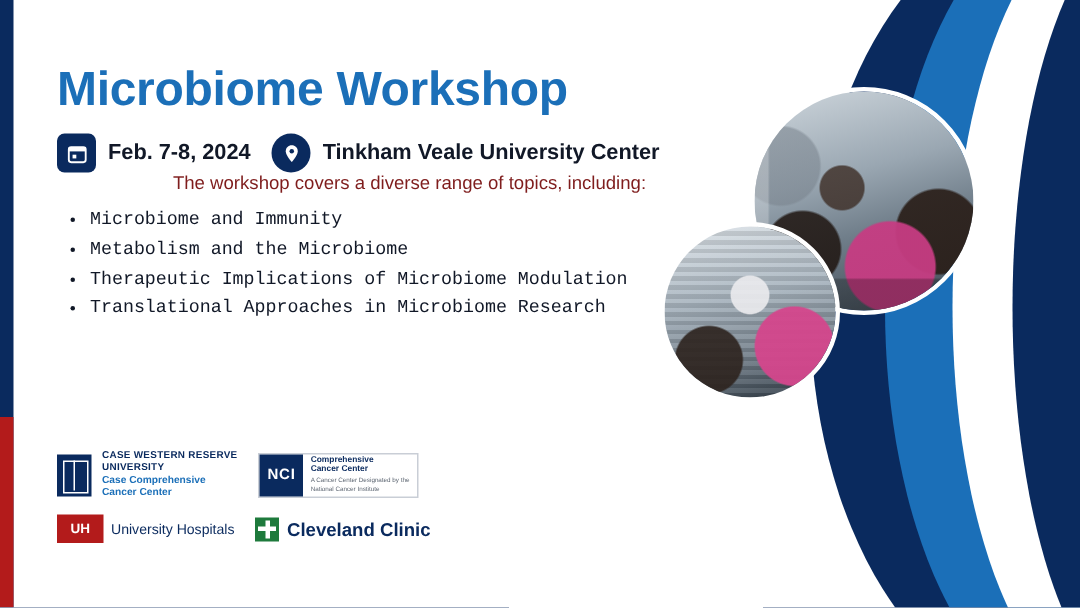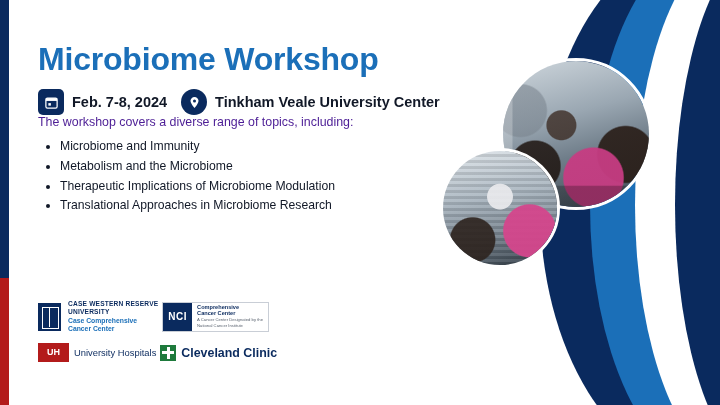--- a/index.html
+++ b/index.html
@@ -113,27 +113,29 @@
   }
   .meta-icon.pin { border-radius: 50% 50% 50% 50%; }
   .meta-text {
     color: #111827;
     font-size: 14.5px;
     font-weight: bold;
     white-space: nowrap;
   }
 
   .intro {
-    color: #4c1d95;
+    color: #7f1d1d;
     font-size: 12.4px;
     margin: 0 0 8px 0;
+    text-align: center;
   }
   ul.topics {
     margin: 0 0 16px 0;
     padding-left: 22px;
+    font-family: Liberation Mono, monospace;
   }
   ul.topics li {
     color: #111827;
     font-size: 12.2px;
     line-height: 1.62;
   }
   .register {
     color: #111827;
     font-size: 12.4px;
     margin: 0;
@@ -198,21 +200,21 @@
   
   .logos {
     position: absolute;
     left: 38px;
     top: 300px;
     width: 330px;
   }
   .logo-row {
     display: flex;
     align-items: center;
-    gap: 4px;
+    gap: 14px;
     margin-bottom: 10px;
   }
 
   .logo-cwru {
     display: flex;
     align-items: center;
     gap: 7px;
   }
   .cwru-mark {
     width: 23px;

